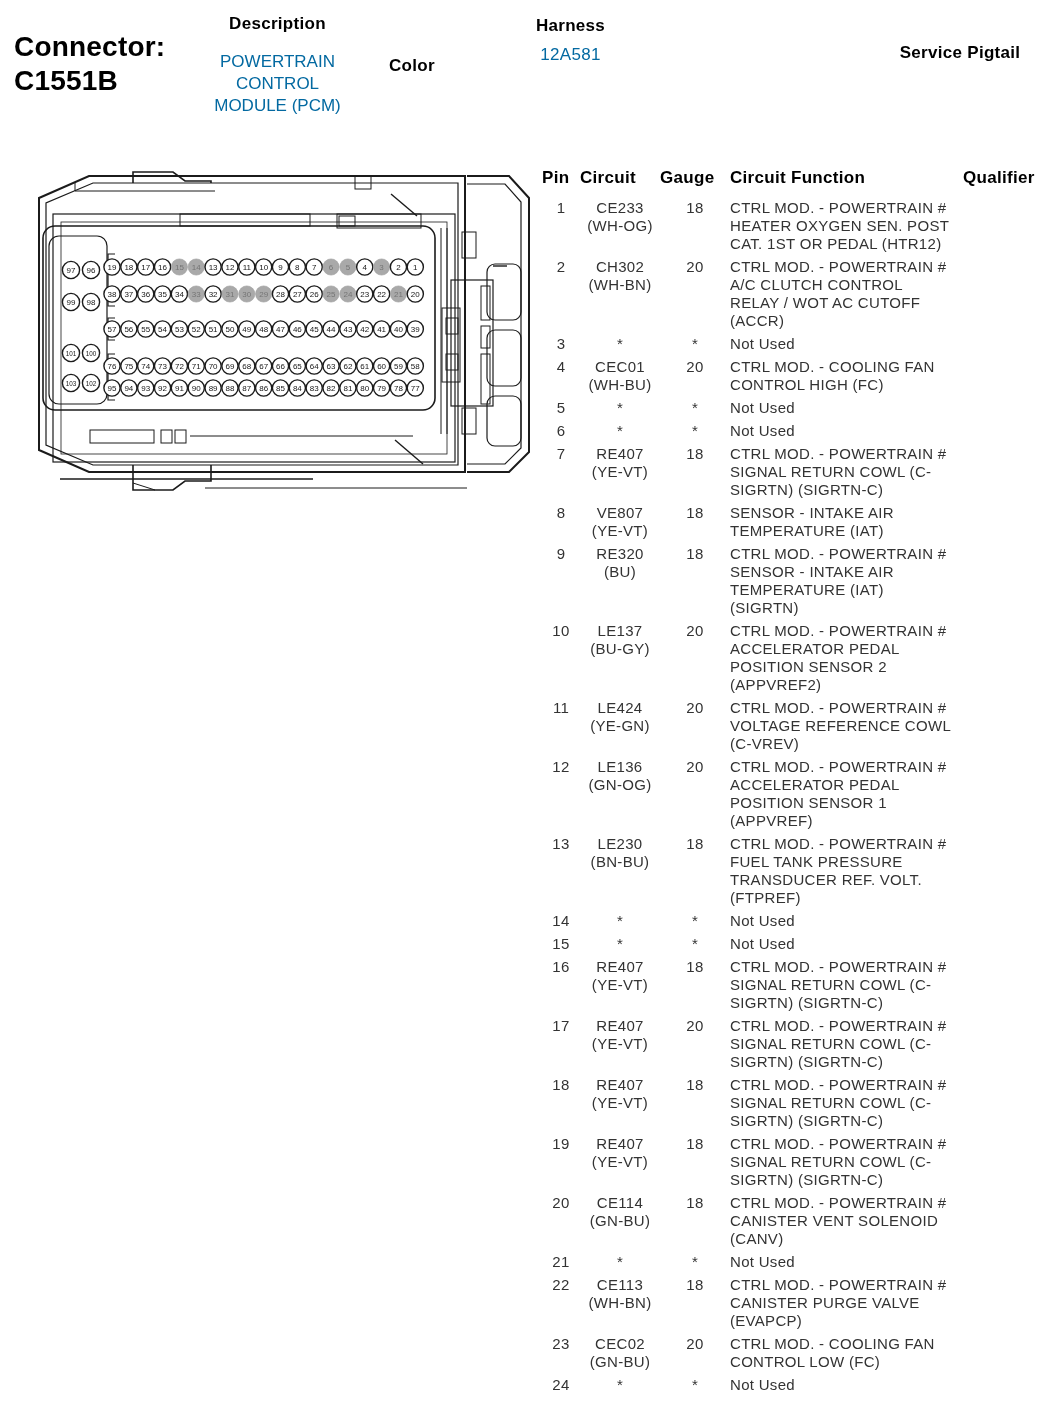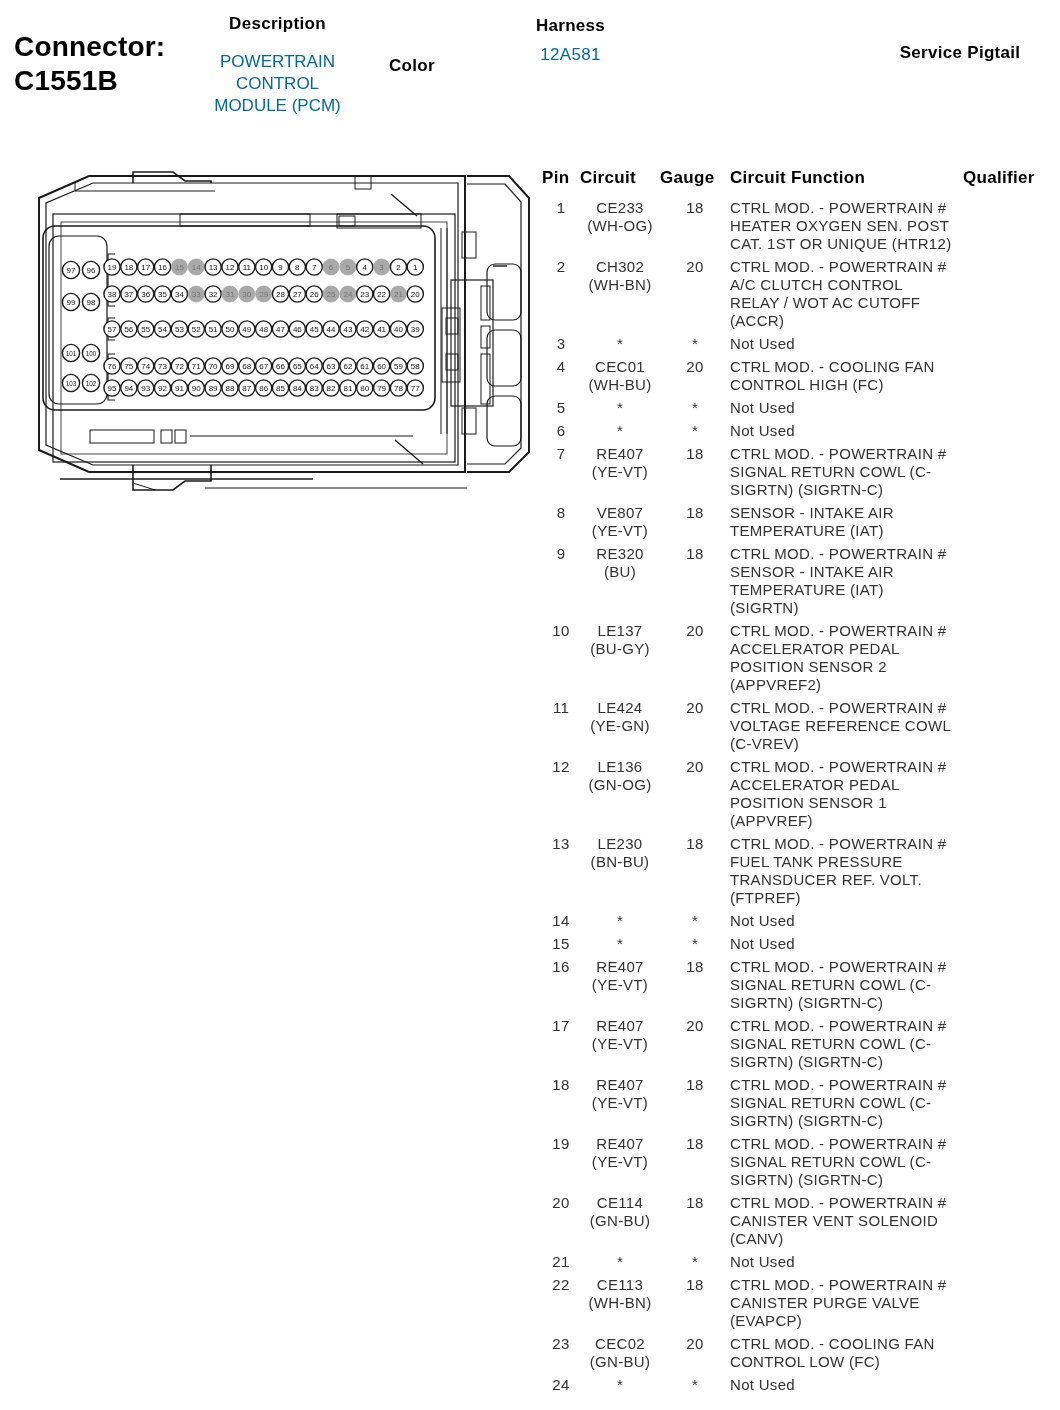--- a/index.html
+++ b/index.html
@@ -547,21 +547,21 @@
         <div class="trow">
           <div class="c-pin">1</div>
           <div class="c-circuit">
             <div>CE233</div>
             <div>(WH-OG)</div>
           </div>
           <div class="c-gauge">18</div>
           <div class="c-func">
             <div>CTRL MOD. - POWERTRAIN #</div>
             <div>HEATER OXYGEN SEN. POST</div>
-            <div>CAT. 1ST OR UNIQUE (HTR12)</div>
+            <div>CAT. 1ST OR PEDAL (HTR12)</div>
           </div>
           <div class="c-qual"></div>
         </div>
         <div class="trow">
           <div class="c-pin">2</div>
           <div class="c-circuit">
             <div>CH302</div>
             <div>(WH-BN)</div>
           </div>
           <div class="c-gauge">20</div>

